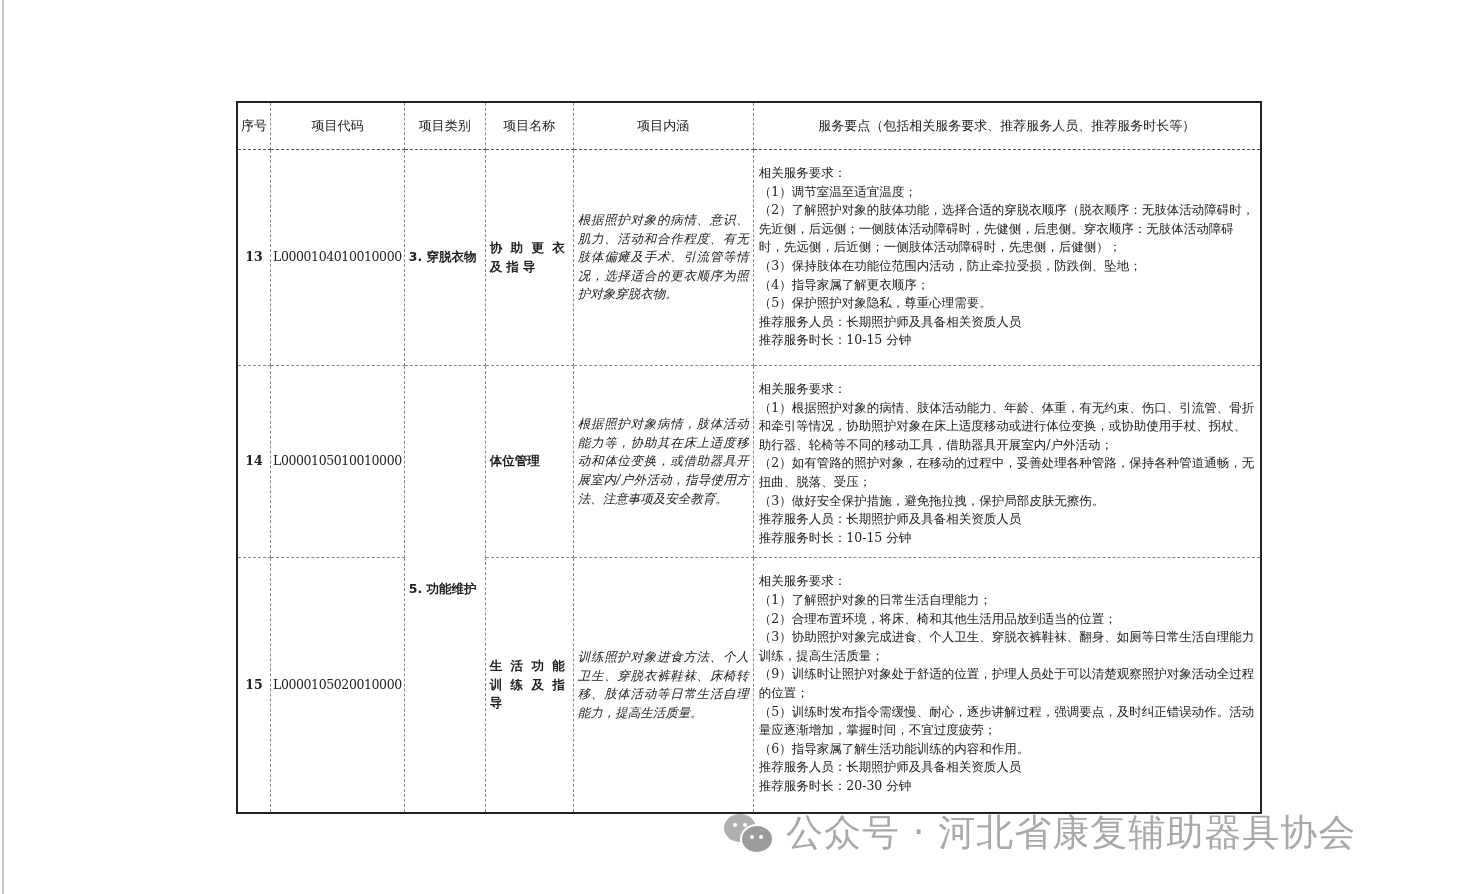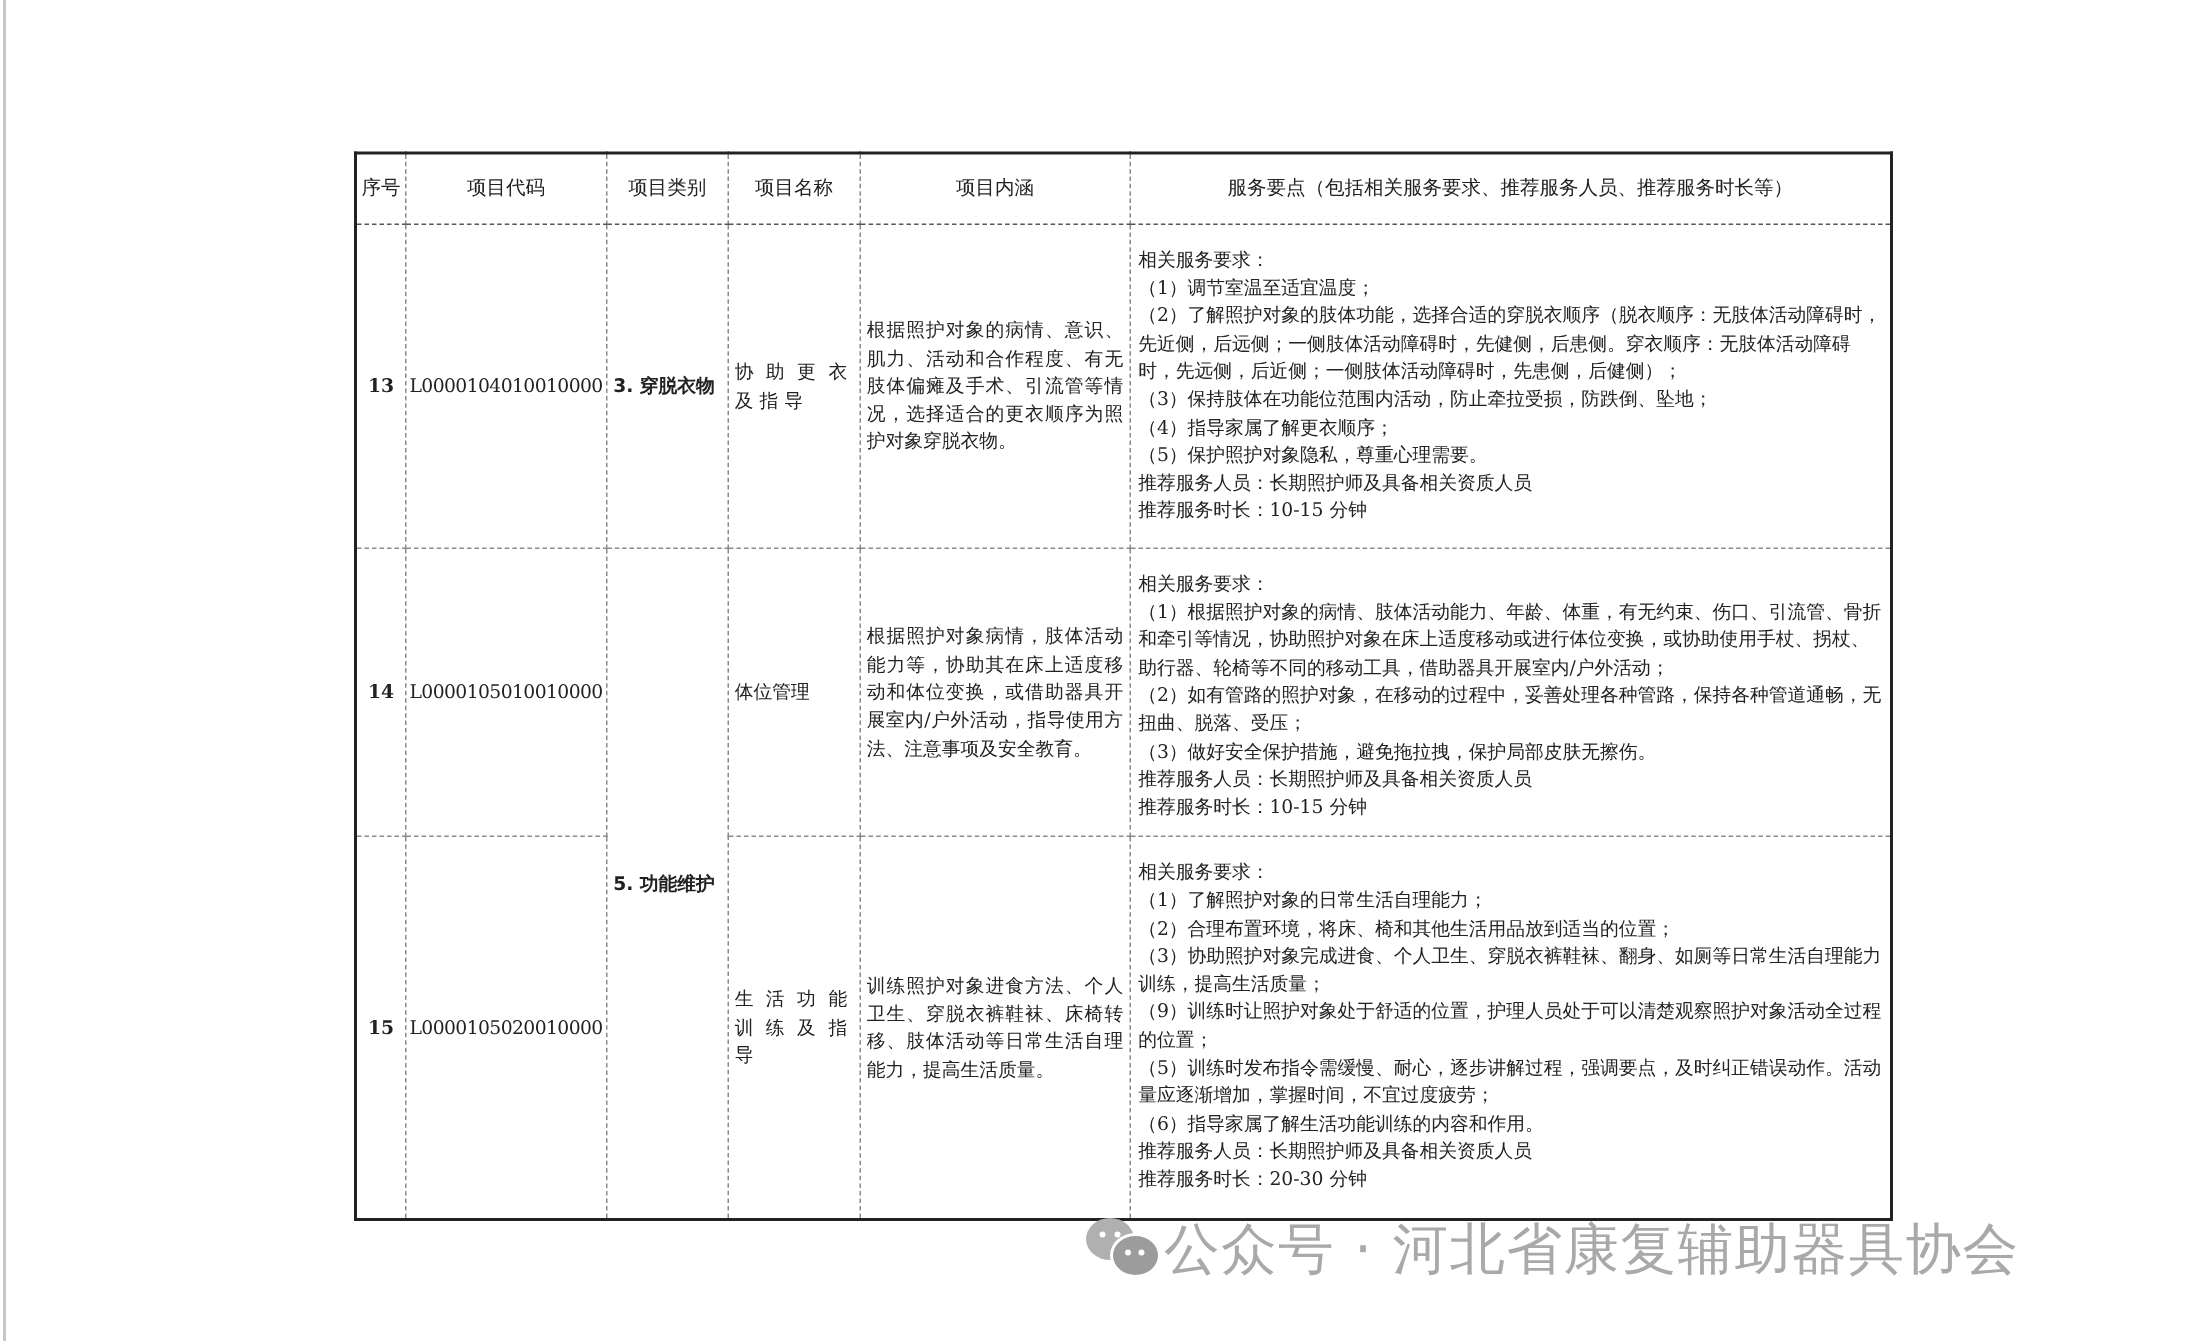--- a/index.html
+++ b/index.html
@@ -23,32 +23,32 @@
   }
   .doc-table th {
     height:46px; font-weight:normal; text-align:center;
     font-family:"DejaVu Sans","Liberation Sans",sans-serif; font-size:13px;
     border-bottom:1px dashed #555;
     margin-left:28px;
   }
   .c-idx { width:28px; text-align:center; padding:0 2px !important;font-weight:bold; }
   .c-code { width:116px; text-align:center; padding:0 2px !important; letter-spacing:-0.4px; }
   .c-cat { width:72px; font-weight:bold; font-family:"DejaVu Sans","Liberation Sans",sans-serif; font-size:12.5px !important; }
-  .c-name { width:79px; text-align:justify; }
-  .c-desc { width:171px; text-align:justify; }
+  .c-name { width:79px; text-align:justify;font-weight:bold; }
+  .c-desc { width:171px; text-align:justify;font-style:italic; }
   .c-svc { width:497px; vertical-align:top !important; padding:14px 4px 10px 5px !important; }
   .spaced { letter-spacing:4px; }
   .svc-line { display:block; white-space:normal; }
   .bold { font-weight:normal; font-family:"DejaVu Sans","Liberation Sans",sans-serif; }
   .row13 { height:216px; }
   .row14 { height:190px; }
   .row15 { height:255px; }
   .watermark {
     position:absolute; left:724px; top:808px;
-    display:flex; align-items:flex-start; 
+    display:flex; align-items:flex-end; gap:10px;
     color:#a9a9a9; font-family:"DejaVu Sans","Liberation Sans",sans-serif;
     font-size:37px; letter-spacing:1px;
   }
   .wm-icon { width:52px; height:48px; position:relative; }
   .wm-icon .b1 { position:absolute; left:0; top:4px; width:32px; height:28px; border-radius:50%; background:#b0b0b0; }
   .wm-icon .b2 { position:absolute; left:16px; top:14px; width:30px; height:26px; border-radius:50%; background:#9c9c9c; border:2px solid #fff; }
   .wm-icon .e { position:absolute; width:4px; height:4px; border-radius:50%; background:#fff; }
 </style>
 </head>
 <body>

